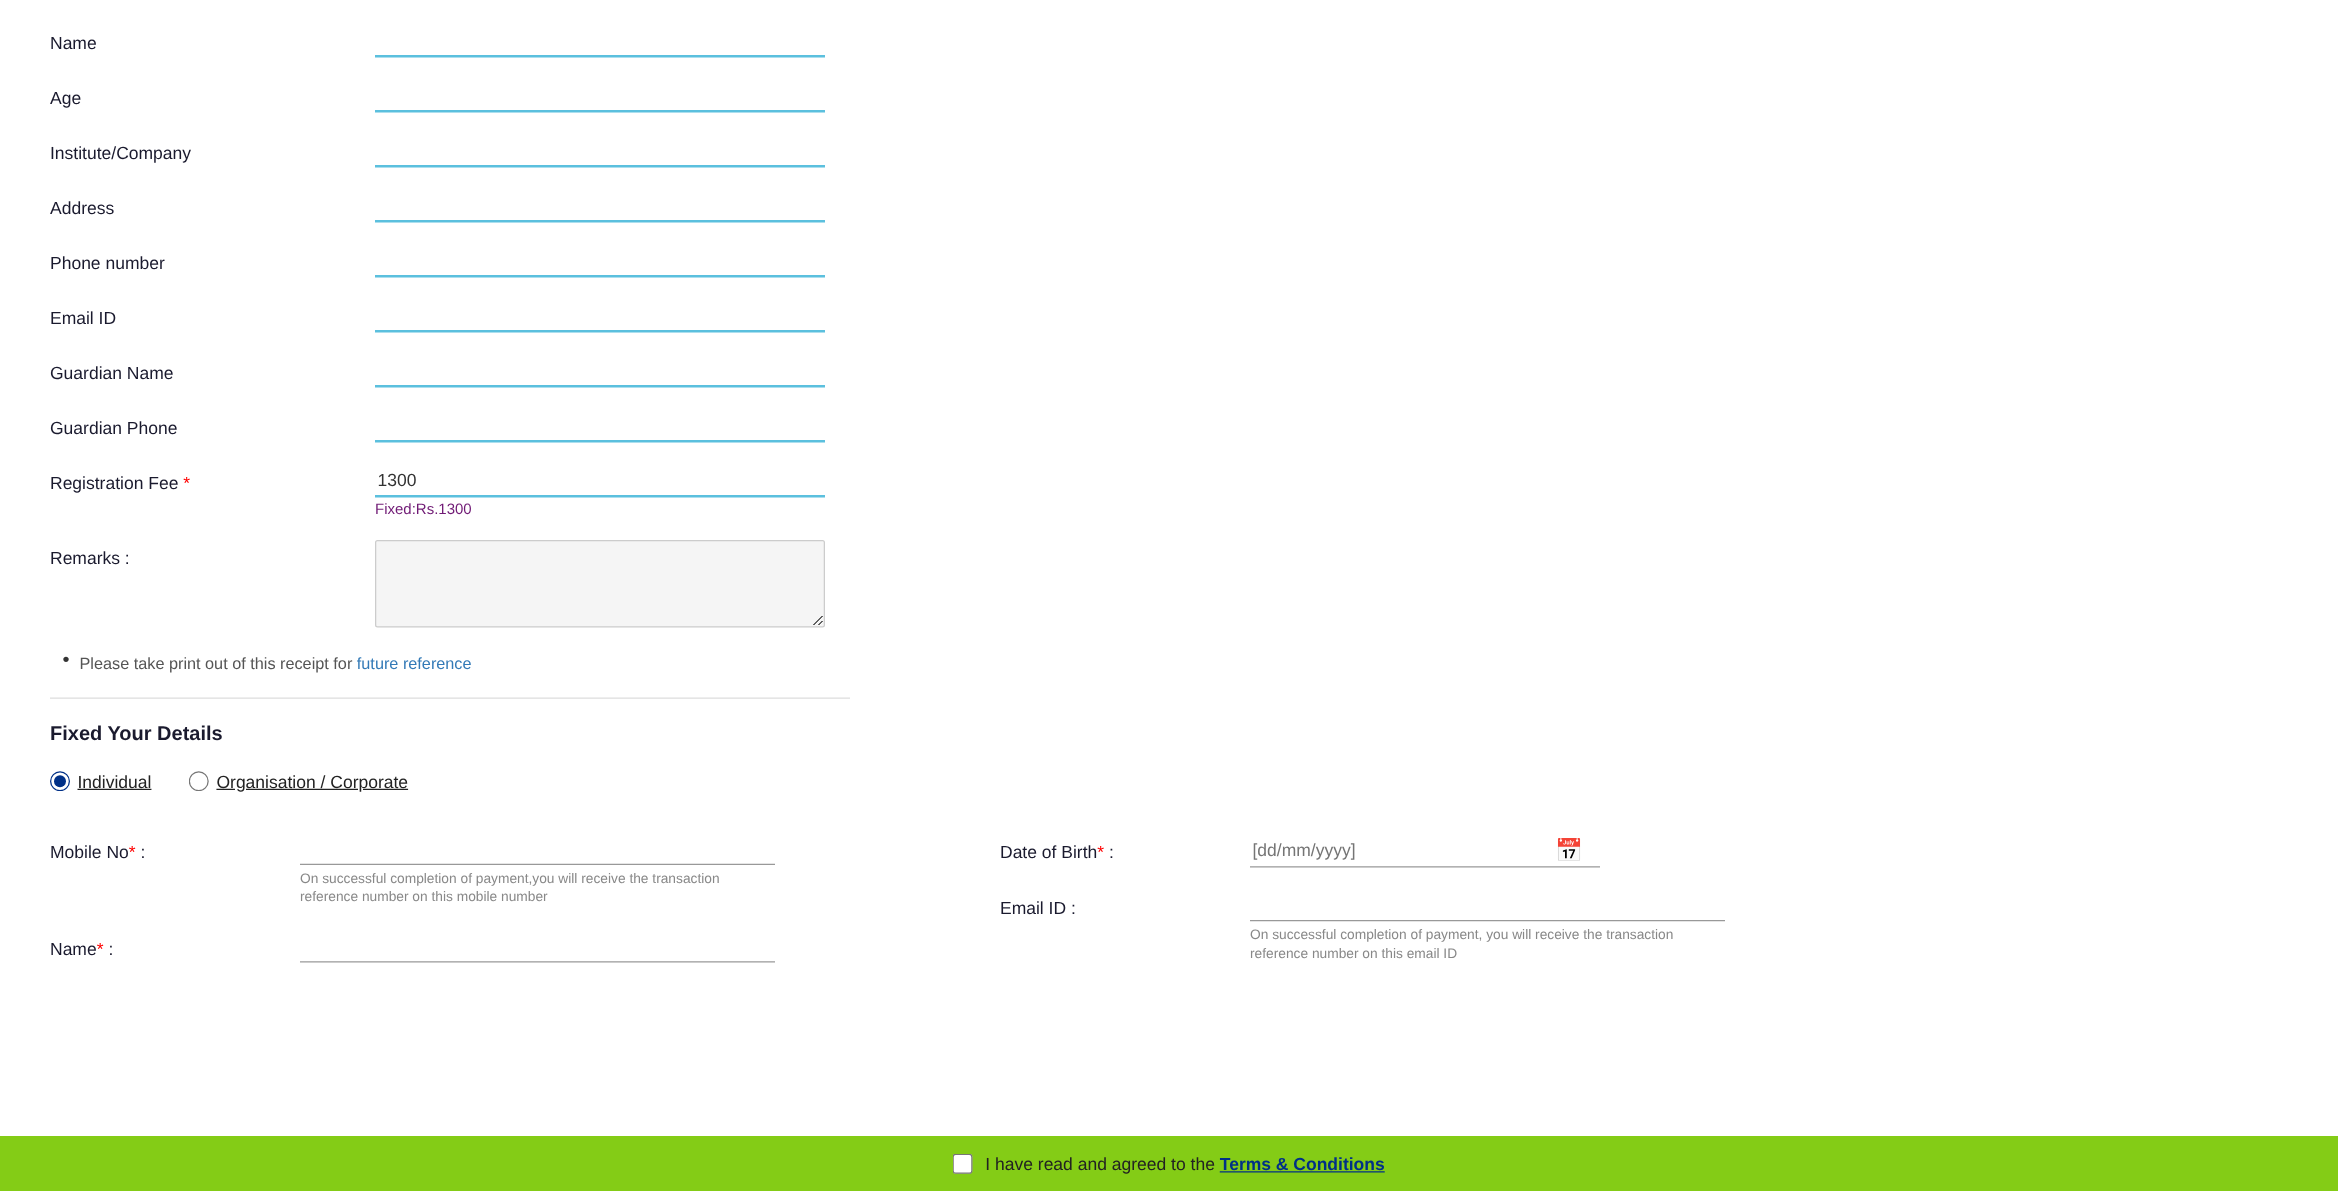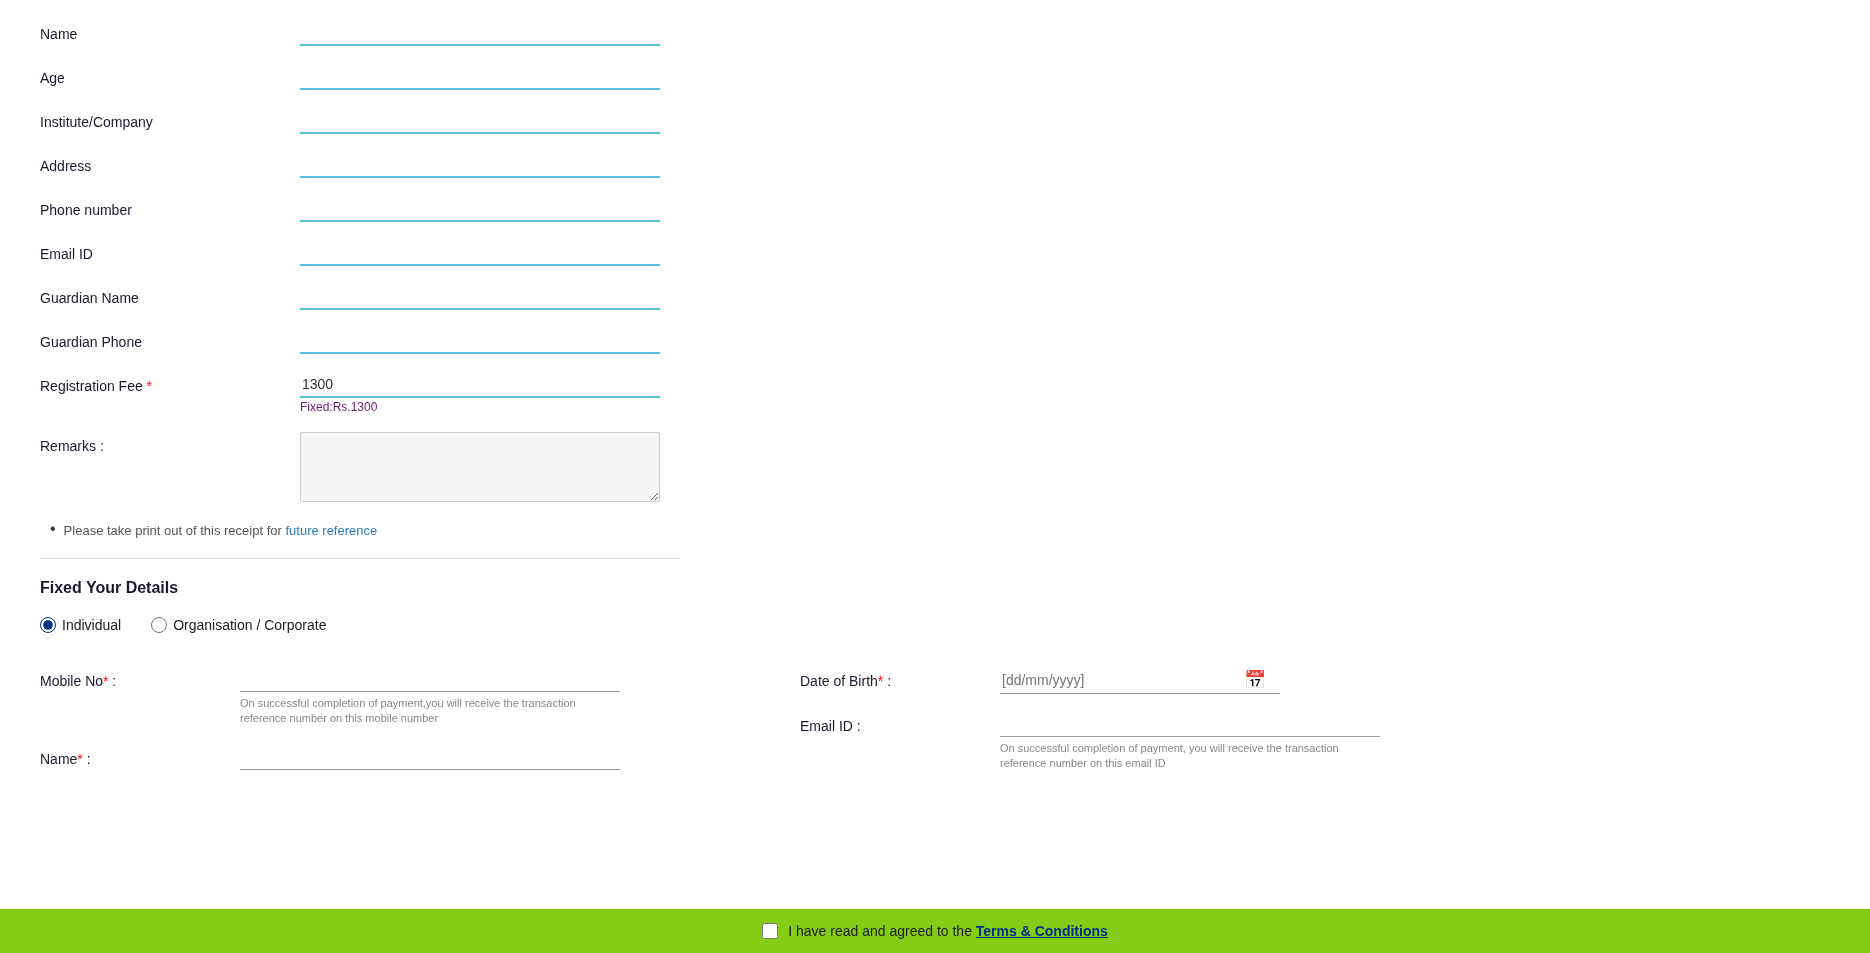--- a/index.html
+++ b/index.html
@@ -96,20 +96,21 @@
       font-size: 16px;
       font-weight: bold;
       color: #1a1a2e;
       margin-bottom: 20px;
     }
     .radio-group {
       display: flex;
       align-items: center;
       gap: 30px;
       margin-bottom: 24px;
+      text-decoration: underline;
     }
     .radio-option {
       display: flex;
       align-items: center;
       gap: 6px;
       font-size: 14px;
       color: #222;
       cursor: pointer;
     }
     .radio-option input[type="radio"] {

